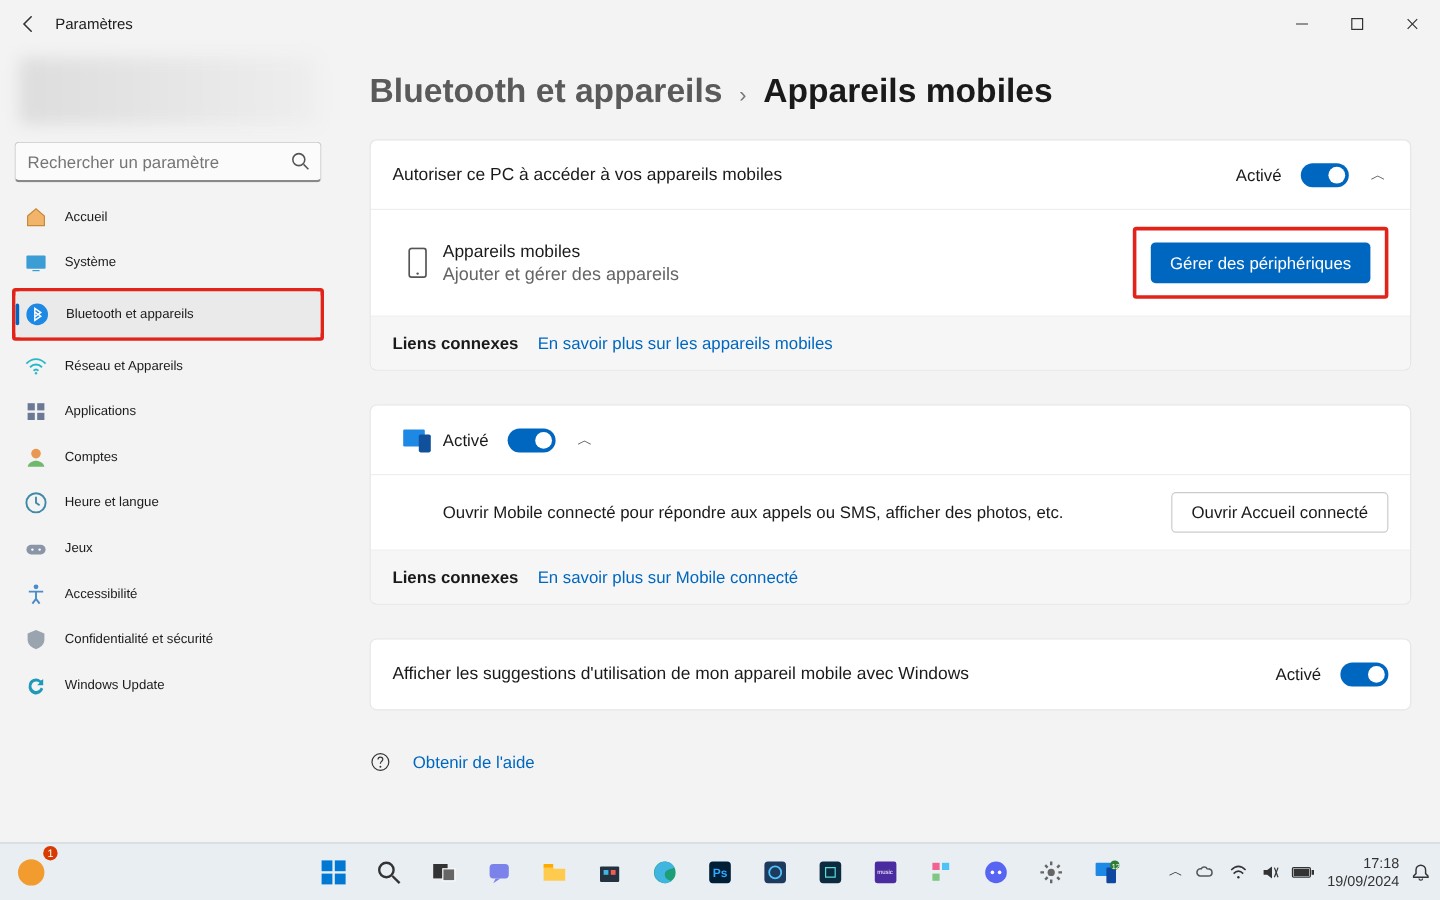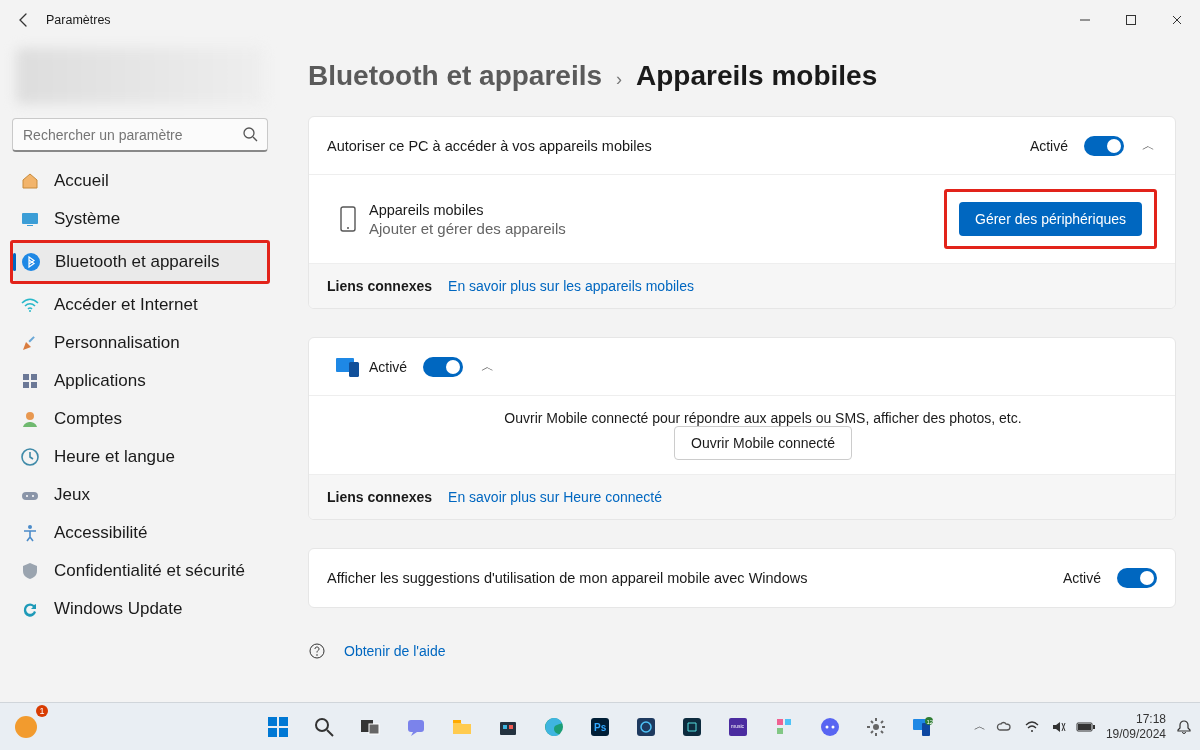--- a/index.html
+++ b/index.html
@@ -9,21 +9,21 @@
 .titlebar .title { font-size: 12.5px; margin-left: 6px; color:#1a1a1a; }
 .winctrls { position:absolute; right:0; top:0; height:40px; display:flex; }
 .winctrls div { width:46px; height:40px; display:flex; align-items:center; justify-content:center; color:#333; cursor:pointer; }
 .main { display:flex; height: calc(100% - 40px - 48px); }
 .sidebar { width: 280px; padding: 0 12px; }
 .user-block { height: 56px; margin: 8px 4px 14px 4px; filter: blur(6px); background: linear-gradient(90deg,#ddd 0%, #eee 100%); border-radius:6px; }
 .search { position:relative; margin: 0 0 10px 0; }
 .search input { width:100%; height:34px; border:1px solid #c9c9c9; border-bottom:2px solid #888; border-radius:4px; background:#fbfbfb; padding:0 34px 0 10px; font-size:14px; color:#333; }
 .search .icon { position:absolute; right:10px; top:8px; color:#555; }
 .nav { margin-top:4px; }
-.nav-item { display:flex; align-items:center; height:38px; border-radius:4px; padding:0 8px; cursor:pointer; font-size:17px; color:#1a1a1a; gap:14px; position:relative; }
+.nav-item { display:flex; align-items:center; height:38px; border-radius:4px; padding:0 8px; cursor:pointer; font-size:11px; color:#1a1a1a; gap:14px; position:relative; }
 .nav-item.active { background:#eaeaea; }
 .nav-item.active::before { content:""; position:absolute; left:0; top:10px; bottom:10px; width:3px; background:#0067c0; border-radius:2px; }
 .nav-item .icon { width:20px; height:20px; display:flex; align-items:center; justify-content:center; font-size:16px; }
 .highlight-red { border:3px solid #e2231a; border-radius:3px; }
 .content { flex:1; padding: 12px 24px 0 28px; overflow-y:auto; }
 .breadcrumb { display:flex; align-items:baseline; gap:14px; margin: 8px 0 24px 0; }
 .breadcrumb .crumb { font-size:28px; font-weight:600; color:#1a1a1a; }
 .breadcrumb .crumb.first { color:#5a5a5a; font-weight:600; }
 .breadcrumb .sep { font-size:18px; color:#777; }
 .card { background:#fff; border:1px solid #e6e6e6; border-radius:6px; margin-bottom:28px; overflow:hidden; }
@@ -129,30 +129,21 @@
           <span>Bluetooth et appareils</span>
         </div>
       </div>
       <div class="nav-item">
         <span class="icon">
             <svg width="20" height="20" viewBox="0 0 20 20">
               <path d="M2 8c5-5 11-5 16 0M5 11c3-3 7-3 10 0M8 14c1.3-1.3 2.7-1.3 4 0" stroke="#29b8c9" stroke-width="1.6" fill="none"></path>
               <circle cx="10" cy="16" r="1" fill="#29b8c9"></circle>
             </svg>
           </span>
-        <span>Accéder et Internet</span>
-      </div>
-      <div class="nav-item">
-        <span class="icon">
-            <svg width="20" height="20" viewBox="0 0 20 20">
-              <path d="M3 17l3-8 5 5-8 3z" fill="#d97c3f"></path>
-              <rect x="11" y="3" width="2" height="7" transform="rotate(45 12 6)" fill="#6aa7d6"></rect>
-            </svg>
-          </span>
-        <span>Personnalisation</span>
+        <span>Réseau et Appareils</span>
       </div>
       <div class="nav-item">
         <span class="icon">
             <svg width="20" height="20" viewBox="0 0 20 20">
               <rect x="3" y="3" width="6" height="6" fill="#6b7896"></rect>
               <rect x="11" y="3" width="6" height="6" fill="#6b7896"></rect>
               <rect x="3" y="11" width="6" height="6" fill="#6b7896"></rect>
               <rect x="11" y="11" width="6" height="6" fill="#6b7896"></rect>
             </svg>
           </span>
@@ -262,31 +253,31 @@
               <rect x="1" y="2" width="18" height="14" rx="1" fill="#1e88e5"></rect>
               <rect x="14" y="6" width="10" height="15" rx="1.5" fill="#11509a"></rect>
             </svg>
         </div>
         <div class="right">
           <span class="state-label">Activé</span>
           <div class="toggle"></div>
           <span class="chevron">︿</span>
         </div>
       </div>
-      <div class="row" style="padding-left:60px;flex-direction:column;">
+      <div class="row" style="padding-left:60px;">
         <div class="txt">
             <div class="t1" style="font-size:14px;">Ouvrir Mobile connecté pour répondre aux appels ou SMS, afficher des photos, etc.</div>
           </div>
         <div class="right">
-          <button class="btn-secondary">Ouvrir Mobile connecté</button>
+          <button class="btn-secondary">Ouvrir Accueil connecté</button>
         </div>
       </div>
       <div class="links">
         <span class="lbl">Liens connexes</span>
-        <a>En savoir plus sur Heure connecté</a>
+        <a>En savoir plus sur Mobile connecté</a>
       </div>
     </div>
 
     <div class="card">
       <div class="row">
         <div class="txt">
             <div class="t1">Afficher les suggestions d'utilisation de mon appareil mobile avec Windows</div>
           </div>
         <div class="right">
           <span class="state-label">Activé</span>

